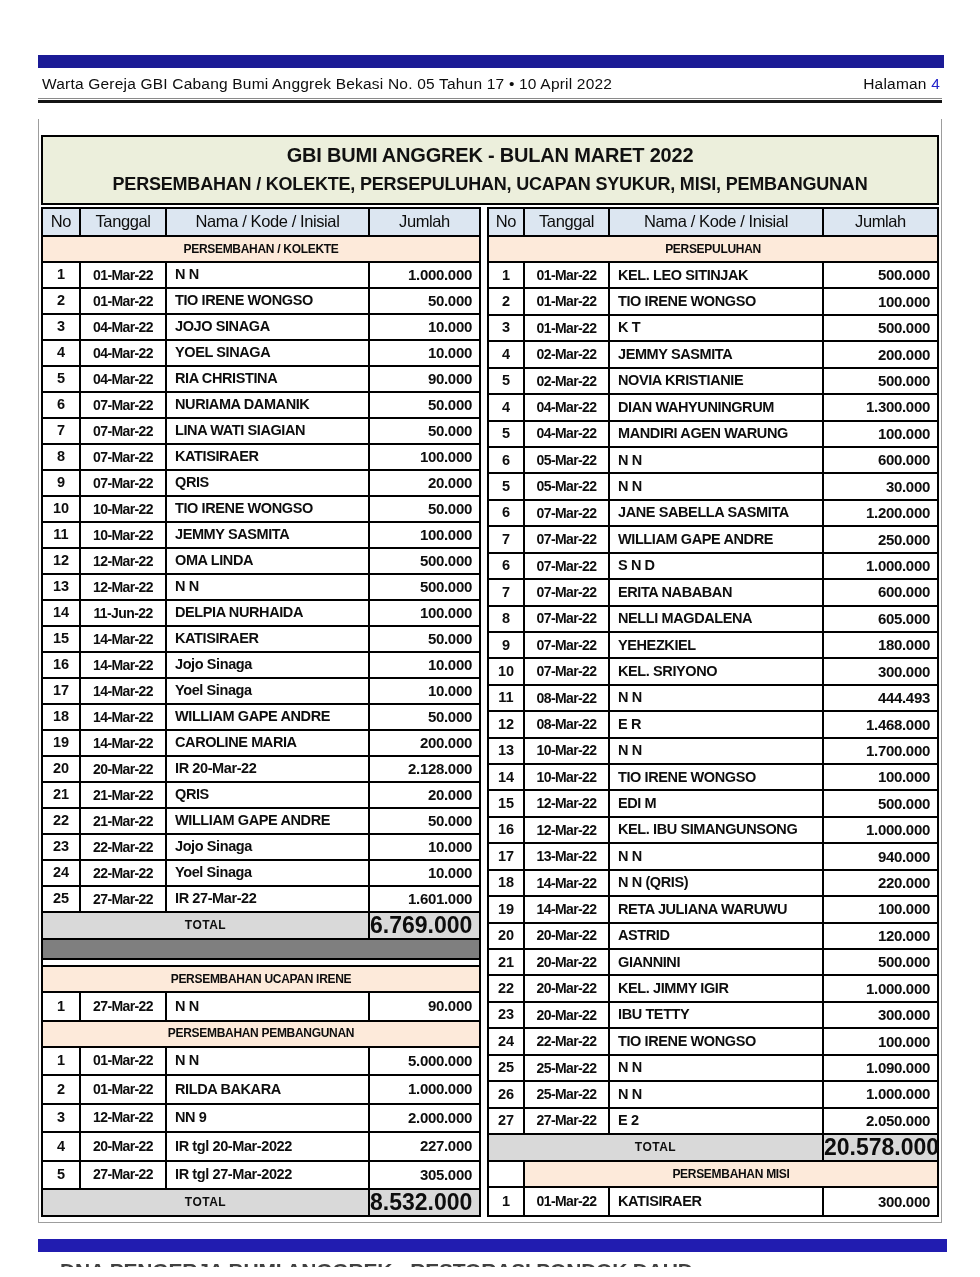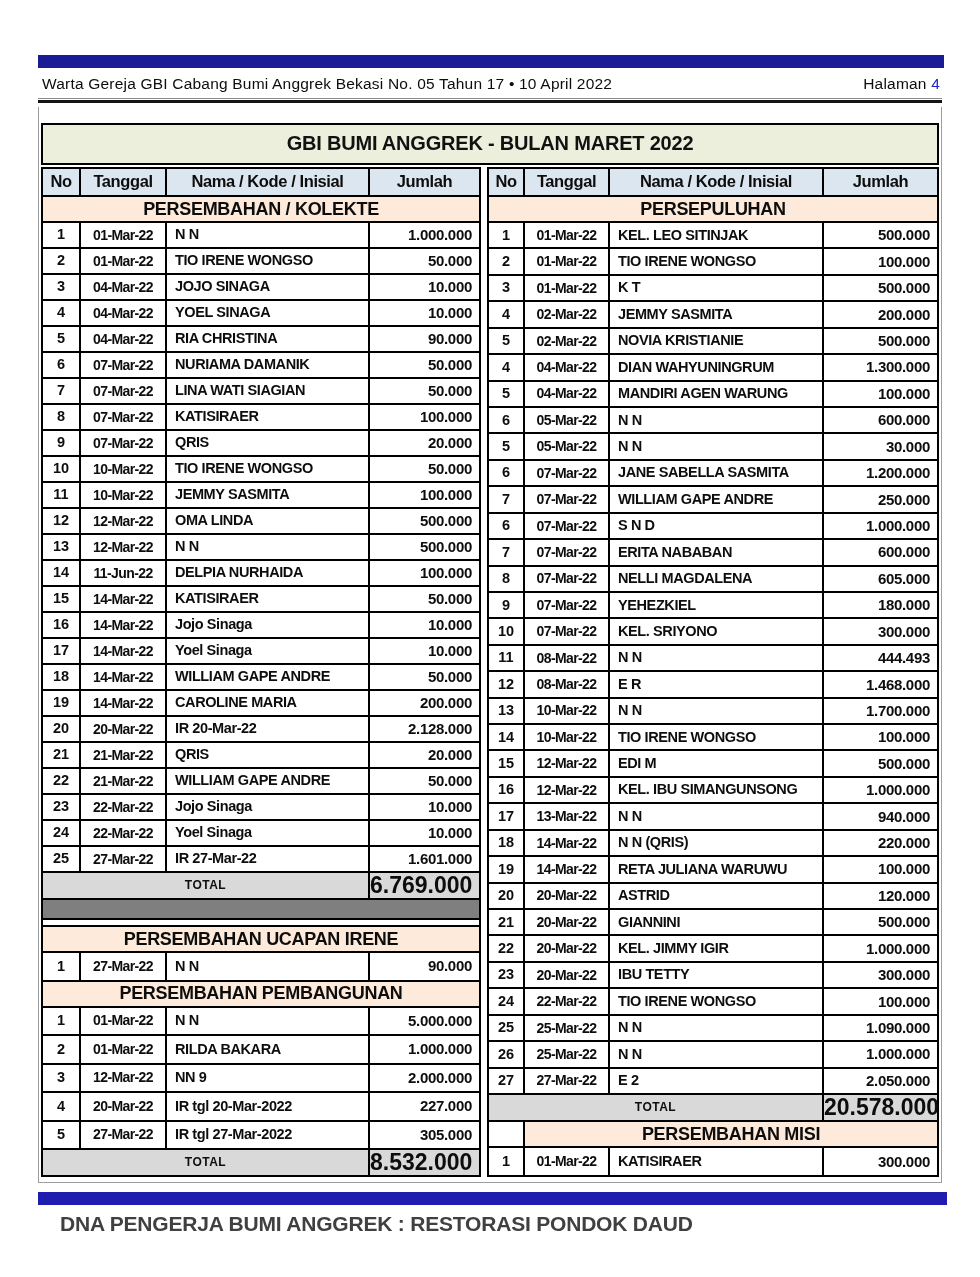--- a/index.html
+++ b/index.html
@@ -14,51 +14,51 @@
   .header{
     margin:7px 40px 5px 42px; display:flex; justify-content:space-between;
     align-items:baseline; font-size:15.5px; letter-spacing:0.2px; color:#0d0d0d;
   }
   .header .pageno .num{color:#2323cb;}
   
   .rule-thin{margin:0 38px; height:1px; background:#8a8a8a;}
   .rule-thick{margin:1px 38px 0 38px; height:3px; background:#141414;}
   
   .frame{
-    margin:4px 38px; border:1px solid #9d9d9d; border-top:none;
+    margin:16px 38px; border:1px solid #9d9d9d; border-top:none;
     padding:16px 2px 5px 2px; box-sizing:border-box;
   }
   .banner{
     border:2px solid #000; background:#ecefdc; text-align:center;
     padding:4px 0 5px 0;
   }
   .banner .title{font-size:20px; font-weight:bold; letter-spacing:-0.2px; line-height:29px;}
   .banner .subtitle{font-size:18px; font-weight:bold; letter-spacing:-0.2px; line-height:28px;}
   .cols{display:flex; margin-top:2px;}
   .gap{width:9px; background:#fff;}
   table.tbl{border-collapse:collapse; table-layout:fixed; background:#fff;}
   table.left{width:438px;}
   table.right{width:450px;}
   .left col.c-no{width:38px;} .left col.c-tg{width:86px;} .left col.c-nm{width:203px;} .left col.c-jm{width:111px;}
   .right col.c-no{width:36px;} .right col.c-tg{width:85px;} .right col.c-nm{width:214px;} .right col.c-jm{width:115px;}
   .tbl th, .tbl td{border:2px solid #000; line-height:1.05; vertical-align:middle; padding:0;}
   .tbl th{
-    background:#dce6f1; font-size:16.5px; font-weight:bold; height:26px;
+    background:#dce6f1; font-size:16.5px; font-weight:normal; height:26px;
     letter-spacing:-0.4px; text-align:center; color:#0d0d0d;
   }
   .tbl td{font-weight:bold; color:#0d0d0d;}
   td.no{text-align:center; font-size:14.5px;}
   td.tg{text-align:center; font-size:14px; letter-spacing:-0.6px;}
   td.nm{text-align:left; padding-left:8px; font-size:14.5px; letter-spacing:-0.4px;}
   td.jm{text-align:right; padding-right:7px; font-size:15px; letter-spacing:-0.3px;}
   tr.data td{height:24px;}
   .right tr.data td{height:24.4px;}
   tr.data.tall td{height:26.5px;}
   td.sec-h{
-    background:#fdeada; text-align:center; font-size:18px; font-weight:bold;
+    background:#fdeada; text-align:center; font-size:12px; font-weight:bold;
     height:24px; letter-spacing:-0.3px;
   }
   td.sec-empty{background:#ffffff;}
   tr.total td{background:#d9d9d9; height:25px;}
   td.t-l{text-align:center; font-size:12px; letter-spacing:0.5px;}
   td.t-v{text-align:right; padding-right:7px; font-size:23px;}
   tr.sep td{background:#7f7f7f; height:18px;}
   tr.gaprow td{background:#ffffff; height:5px;}
   
   .bottombar{margin:9px 33px 0 38px; height:13px; background:#211cb0;}
@@ -78,20 +78,21 @@
     <span>Warta Gereja GBI Cabang Bumi Anggrek Bekasi No. 05  Tahun 17   •   10 April 2022</span>
     <span class="pageno"><span>Halaman</span>&nbsp;<span class="num">4</span></span>
   </div>
 
   <div class="rule-thin"></div>
   <div class="rule-thick"></div>
 
   <div class="frame">
     <div class="banner">
       <div class="title">GBI BUMI ANGGREK - BULAN MARET 2022</div>
+      <div class="subtitle">PERSEMBAHAN / KOLEKTE, PERSEPULUHAN, UCAPAN SYUKUR, MISI, PEMBANGUNAN</div>
     </div>
 
     <div class="cols">
 
       <table class="tbl left">
         <colgroup>
             <col class="c-no">
             <col class="c-tg">
             <col class="c-nm">
             <col class="c-jm">

